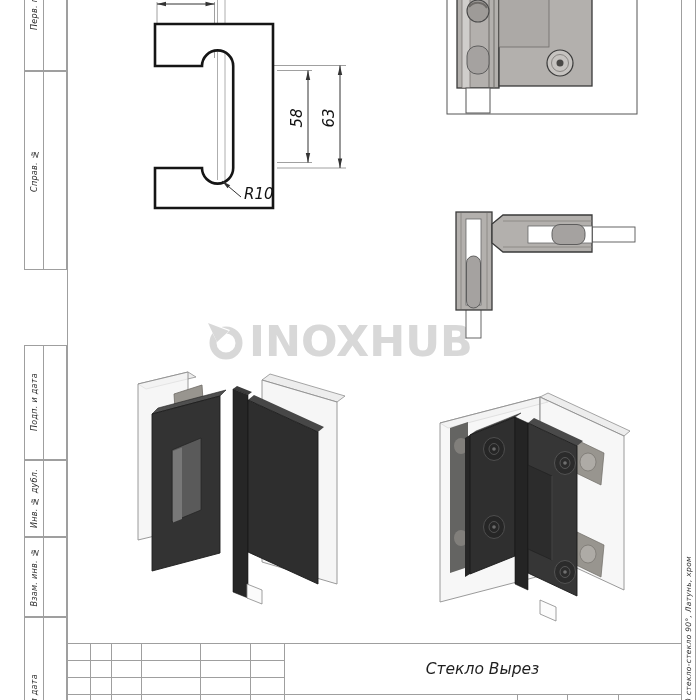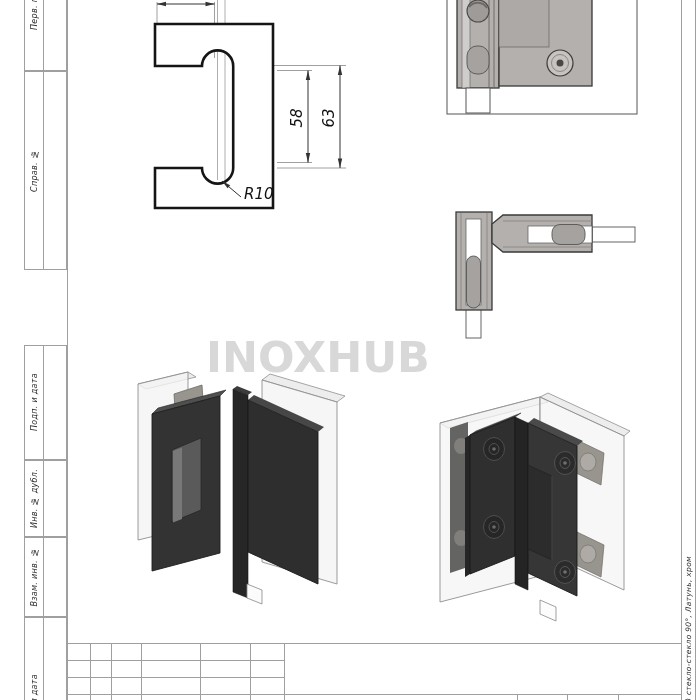--- a/index.html
+++ b/index.html
@@ -6,21 +6,21 @@
   body{width:700px;height:700px;overflow:hidden;background:#fff;
        font-family:"Liberation Sans",sans-serif;position:relative;}
   .sheet{position:absolute;inset:0;overflow:hidden;}
   .vline{position:absolute;width:1px;background:#9f9f9f;}
   .hline{position:absolute;height:1px;background:#9f9f9f;}
   .sbox{position:absolute;left:24px;width:41px;border:1px solid #9f9f9f;display:flex;}
   .sbox .lab{width:18px;border-right:1px solid #9f9f9f;display:flex;align-items:center;justify-content:center;overflow:hidden;}
   .sbox .emp{flex:1;}
   .vtext{writing-mode:vertical-rl;transform:rotate(180deg);
          font:italic 8px "DejaVu Sans",sans-serif;color:#2e2e2e;white-space:nowrap;letter-spacing:.3px;}
-  .wm{position:absolute;left:206px;top:320px;height:42px;display:flex;align-items:center;gap:16px;flex-direction:column;}
+  .wm{position:absolute;left:206px;top:320px;height:42px;display:flex;align-items:center;gap:5px;}
   .wm .txt{font:bold 43px "DejaVu Sans",sans-serif;color:#d8d8d8;letter-spacing:0px;line-height:1;}
   .tb-name{position:absolute;left:284px;top:643px;width:397px;height:51px;
            display:flex;align-items:center;justify-content:center;
            font:italic 15.5px "DejaVu Sans",sans-serif;color:#1f1f1f;}
   .sidetext{position:absolute;left:681px;top:556px;width:14px;height:152px;
             display:flex;align-items:flex-start;justify-content:center;overflow:visible;}
   .sidetext .vtext{font:italic 7.5px "DejaVu Sans",sans-serif;}
   svg text{font-family:"DejaVu Sans",sans-serif;font-style:italic;fill:#111;}
 </style>
 </head>
@@ -75,20 +75,21 @@
   <div class="hline" style="left:67px;top:694px;width:614px;"></div>
   <div class="vline" style="left:90px;top:643px;height:57px;"></div>
   <div class="vline" style="left:111px;top:643px;height:57px;"></div>
   <div class="vline" style="left:141px;top:643px;height:57px;"></div>
   <div class="vline" style="left:200px;top:643px;height:57px;"></div>
   <div class="vline" style="left:250px;top:643px;height:57px;"></div>
   <div class="vline" style="left:284px;top:643px;height:57px;"></div>
   <div class="vline" style="left:517px;top:694px;height:6px;"></div>
   <div class="vline" style="left:567px;top:694px;height:6px;"></div>
   <div class="vline" style="left:618px;top:694px;height:6px;"></div>
+  <div class="tb-name">Стекло Вырез</div>
 
   <div class="sidetext">
     <span class="vtext">SS) стекло-стекло 90°, Латунь, хром</span>
   </div>
 
   <div class="wm">
     <svg width="38" height="40" viewBox="0 0 38 40">
       <circle cx="20" cy="22" r="13" fill="none" stroke="#d8d8d8" stroke-width="7"></circle>
       <polygon points="1,1 24,9 12,23" fill="#ffffff"></polygon>
       <polygon points="2,2 23,10 11,21" fill="#d8d8d8"></polygon>

